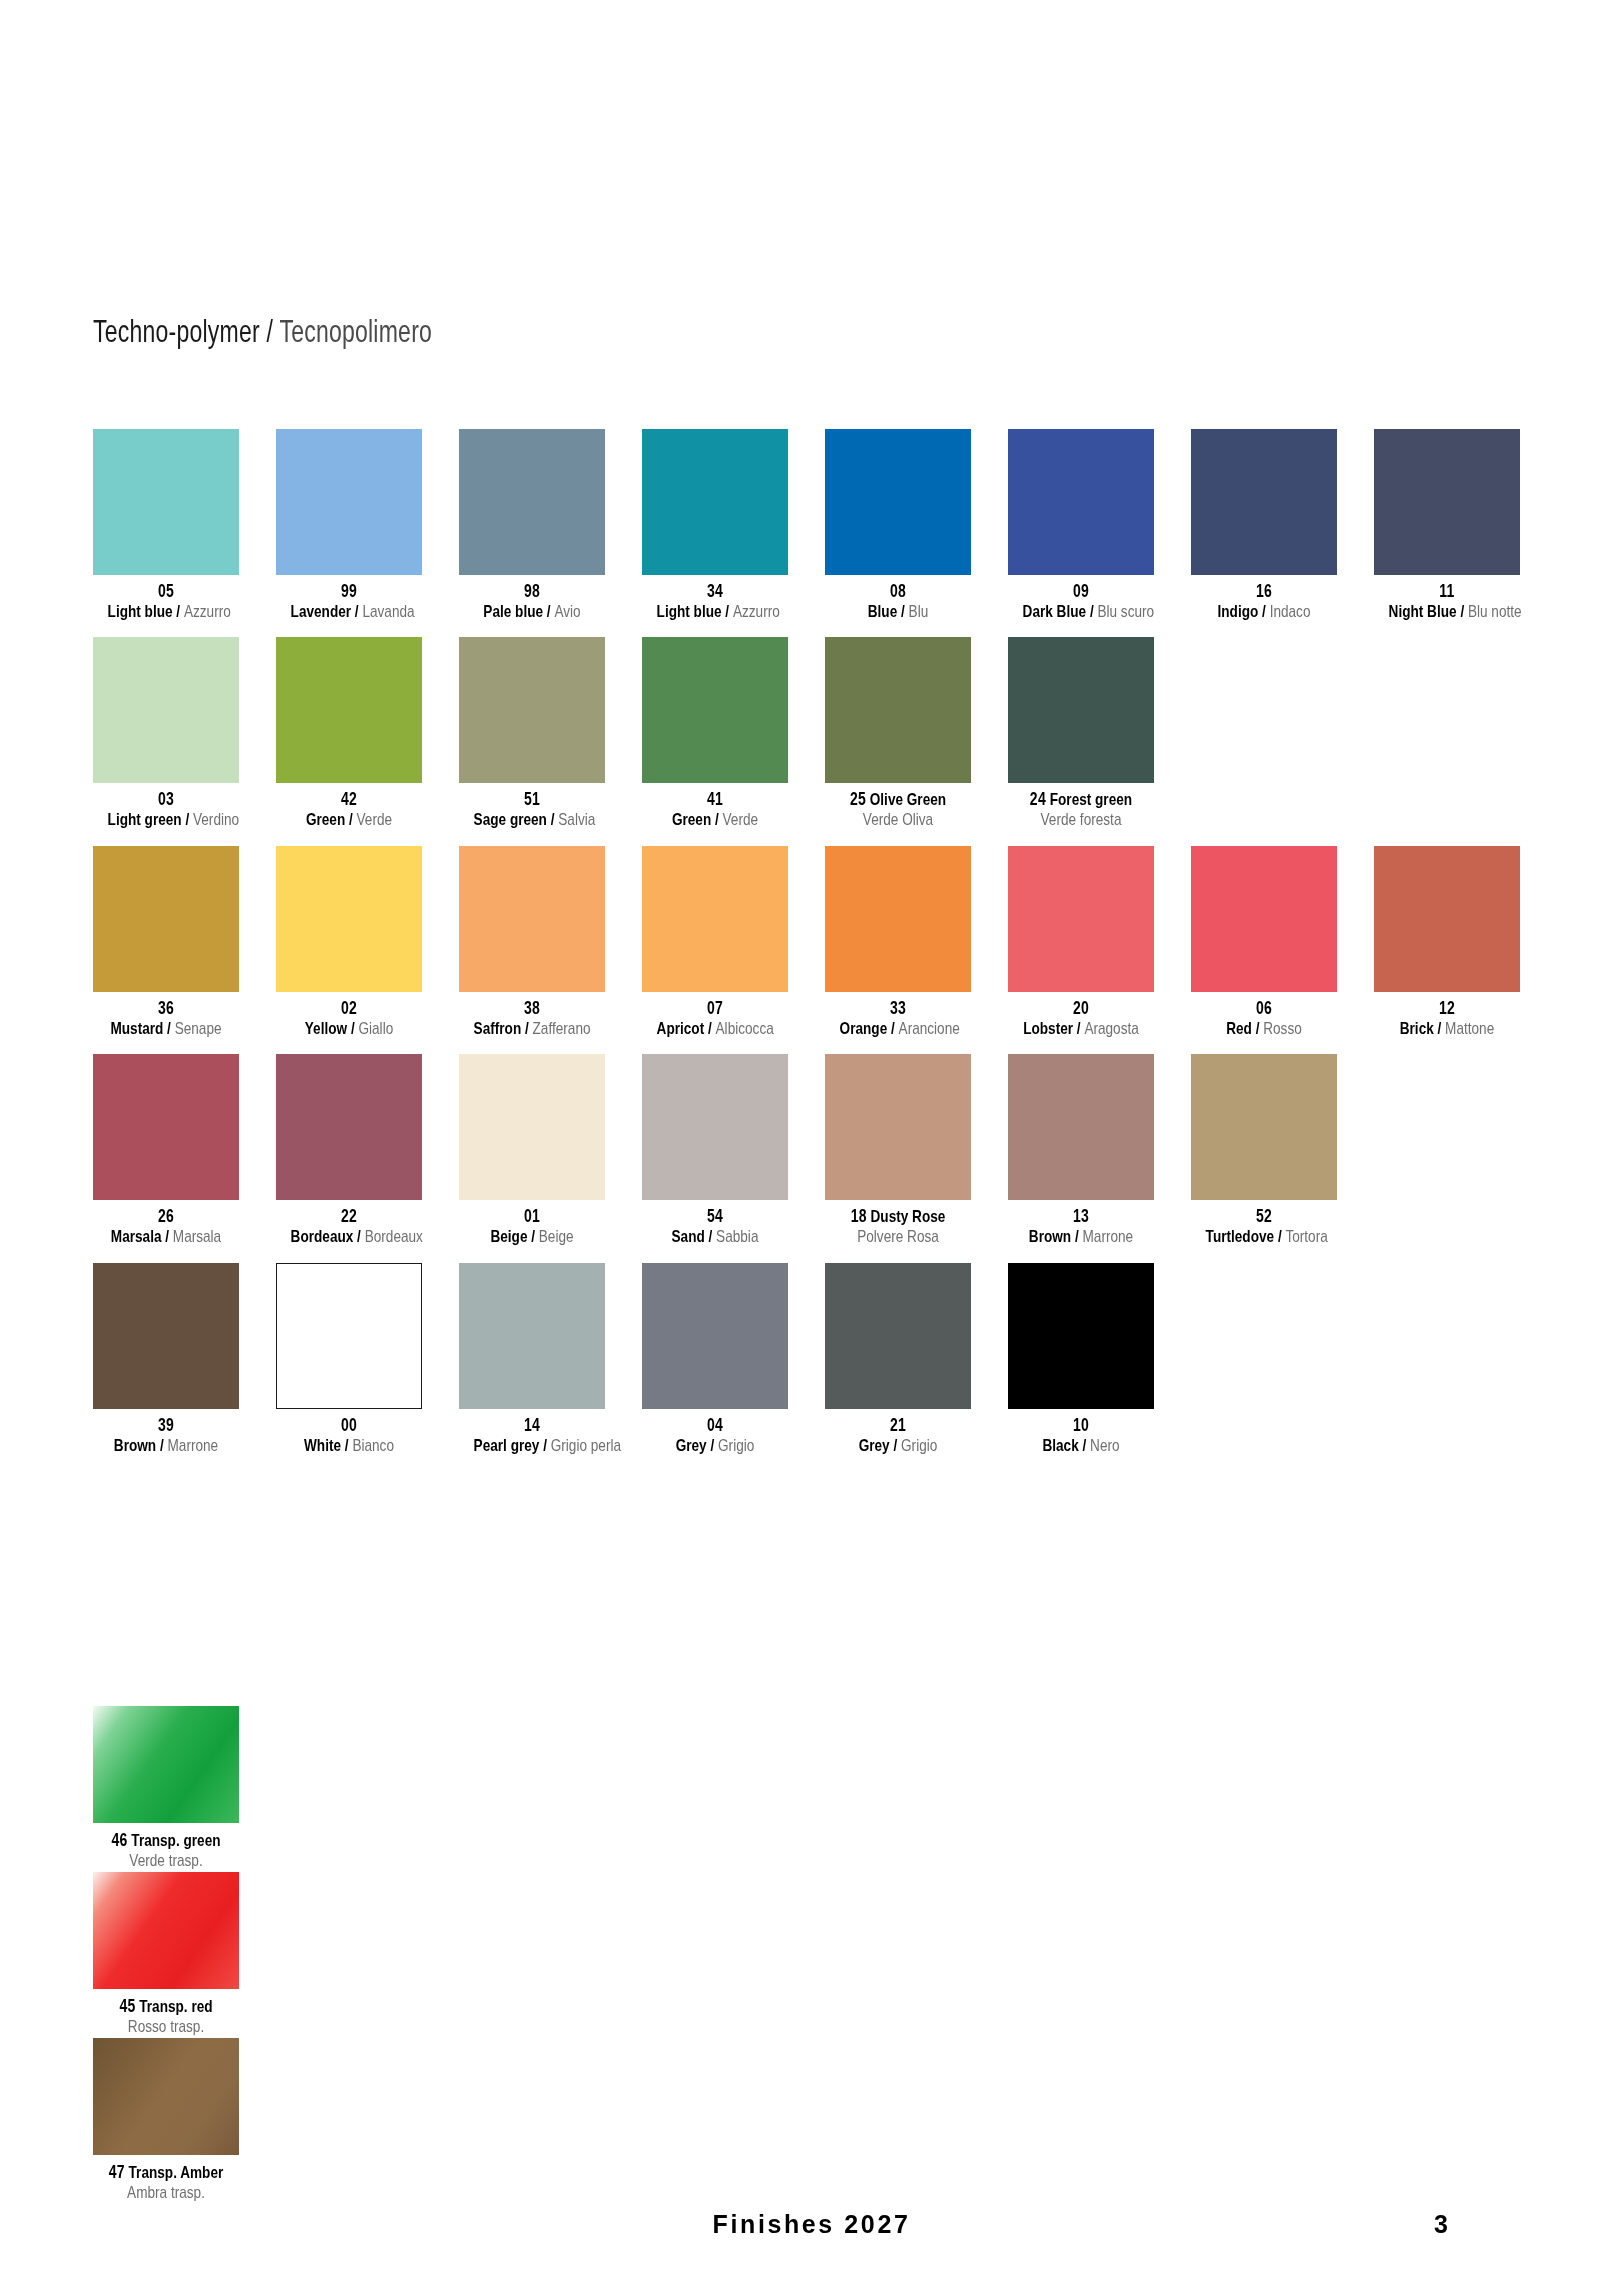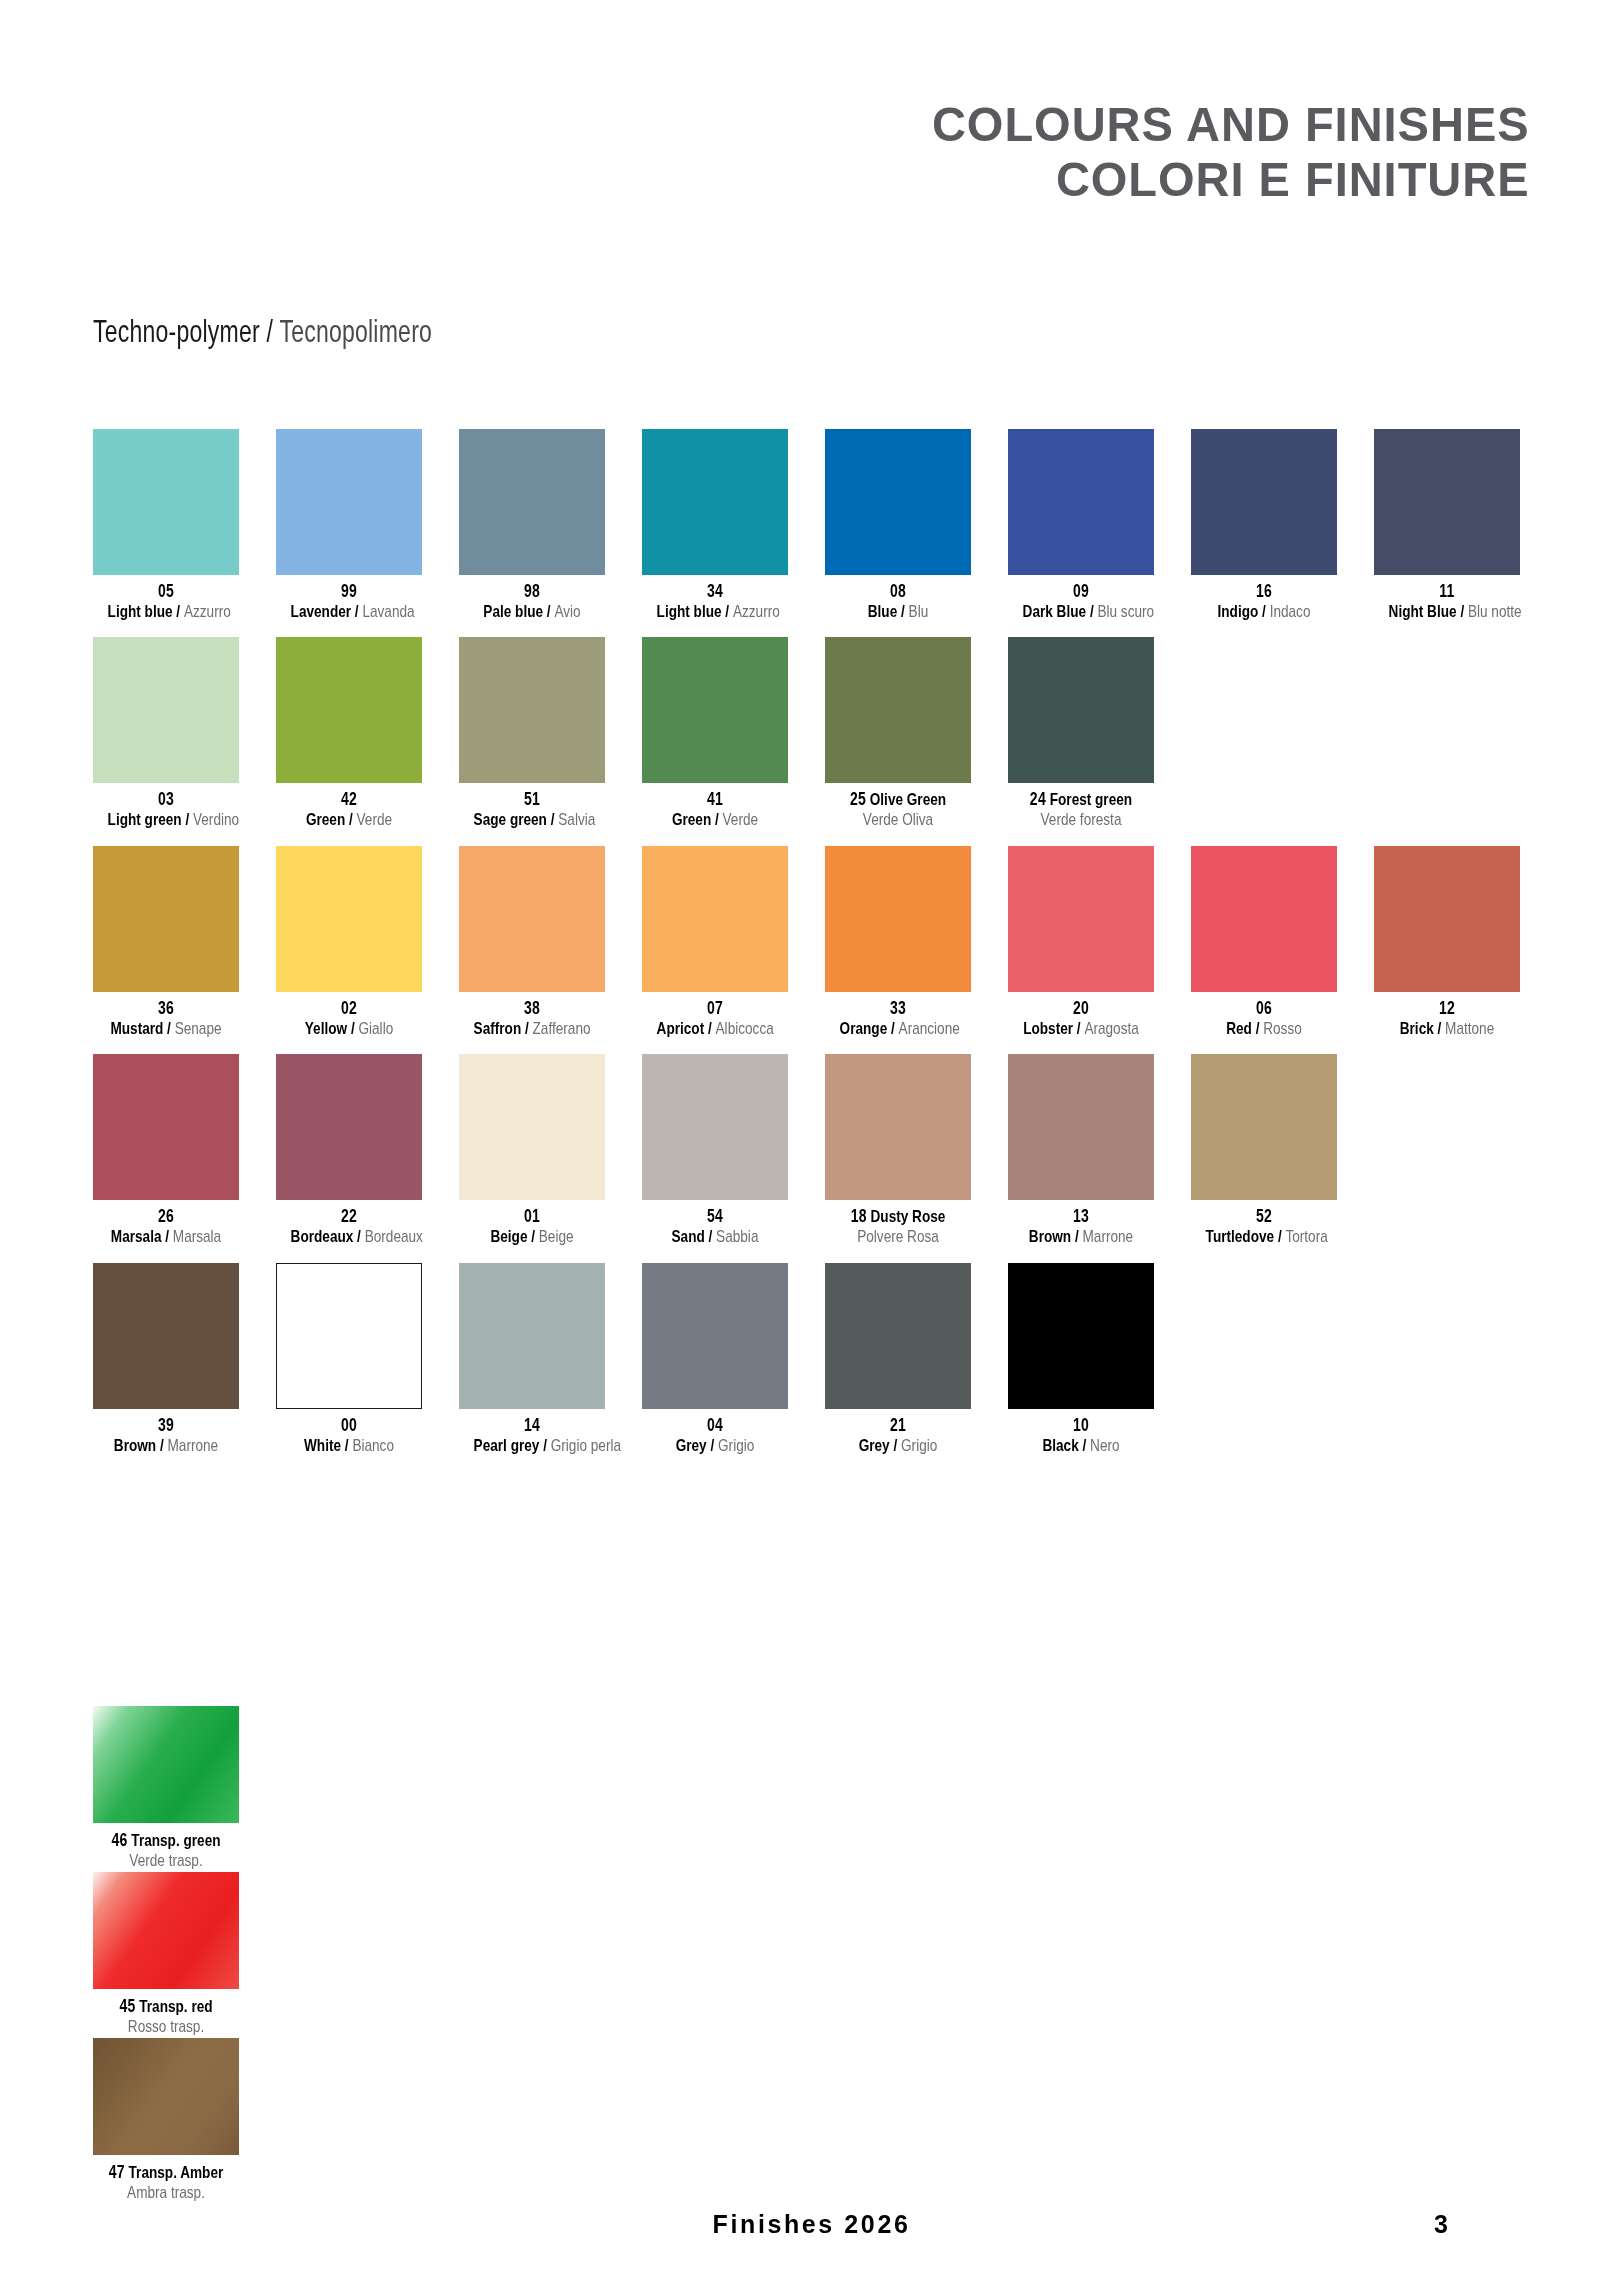--- a/index.html
+++ b/index.html
@@ -183,24 +183,20 @@
     font-weight: bold;
     font-size: 25px;
     color: #000000;
   }
 </style>
 </head>
 <body>
 
 <div class="page">
 
-  <div class="header">
-    <div class="header-line1">COLOURS AND FINISHES</div>
-    <div class="header-line2">COLORI E FINITURE</div>
-  </div>
 
   <div class="section-title"><span>Techno-polymer</span> <span>/</span> <span class="it">Tecnopolimero</span></div>
 
   <div class="grid">
       <div class="row">
         <div class="cell">
           <div class="swatch" style="background: rgb(120, 204, 202);"></div>
           <div class="label">
             <span class="lbl-line"><span class="lbl-code">05</span></span>
             <span class="lbl-line"><span class="lbl-en">Light blue</span><span class="lbl-sep"> / </span><span class="lbl-it">Azzurro</span></span>
@@ -475,18 +471,18 @@
           <div class="trans-swatch" style="background: linear-gradient(125deg, rgb(110, 85, 54) 0%, rgb(122, 92, 57) 18%, rgb(141, 108, 69) 48%, rgb(138, 106, 69) 75%, rgb(121, 89, 58) 100%);"></div>
           <div class="trans-label">
             <span class="lbl-line"><span class="lbl-code">47</span> <span class="lbl-en">Transp. Amber</span></span>
             <span class="lbl-line"><span class="lbl-it-only">Ambra trasp.</span></span>
           </div>
         </div>
       </div>
     </div>
 
   <div class="footer">
-    <div class="footer-title">Finishes 2026</div>
+    <div class="footer-title">Finishes 2027</div>
     <div class="footer-page">3</div>
   </div>
 
 </div>
 
 
 </body></html>

